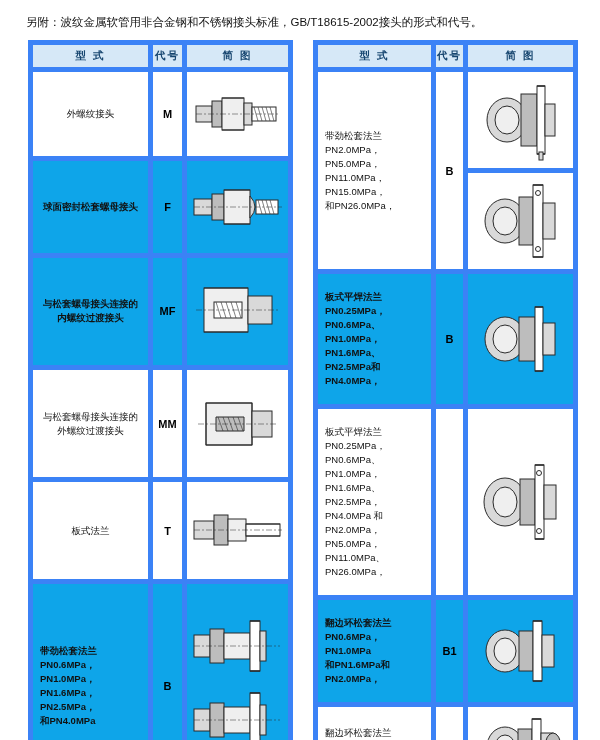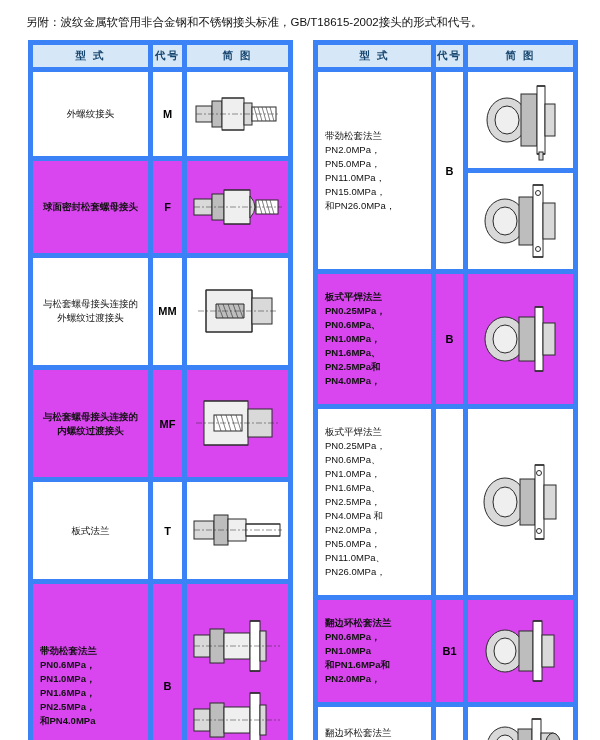--- a/index.html
+++ b/index.html
@@ -52,21 +52,21 @@
   td.type.center{text-align:center;}
   td.code{
     text-align:center;
     font-weight:bold;
     font-size:11px;
   }
   td.fig{
     text-align:center;
     padding:2px 0;
   }
-  .yellow{background:#d946ef;}
+  .yellow{background:#0ea5e9;}
   .white{background:#ffffff;}
   .bold{font-weight:bold;}
   svg{display:block;margin:0 auto;}
   .ln{stroke:#2b2b2b;stroke-width:1;fill:none;}
   .ln2{stroke:#2b2b2b;stroke-width:1.4;fill:none;}
   .fillgray{fill:#d9d9d9;stroke:#2b2b2b;stroke-width:1;}
   .fillgray2{fill:#bdbdbd;stroke:#2b2b2b;stroke-width:1;}
   .filllt{fill:#efefef;stroke:#2b2b2b;stroke-width:1;}
   .fillwh{fill:#ffffff;stroke:#2b2b2b;stroke-width:1;}
   .hatch{stroke:#2b2b2b;stroke-width:0.6;}
@@ -124,48 +124,48 @@
               <path d="M62 20 q10 11 0 22 z" class="fillgray"></path>
               <rect x="68" y="24" width="22" height="14" class="fillwh"></rect>
               <g class="hatch">
                   <path d="M70 24 l4 14 M74 24 l4 14 M78 24 l4 14 M82 24 l4 14"></path>
                 </g>
               <path d="M6 31 L94 31" stroke="#2b2b2b" stroke-width="0.5" stroke-dasharray="6 2 2 2"></path>
             </svg>
           </td>
         </tr>
         <tr style="height:86px">
+          <td class="type center yellow bold" style="white-space:pre-line">与松套螺母接头连接的内螺纹过渡接头</td>
+          <td class="code yellow">MF</td>
+          <td class="fig yellow">
+            <svg width="100" height="74" viewBox="0 0 100 74">
+              <rect x="16" y="14" width="44" height="44" class="filllt"></rect>
+              <path d="M16 14 L60 14 M16 58 L60 58" class="ln"></path>
+              <rect x="60" y="22" width="24" height="28" class="fillgray"></rect>
+              <rect x="26" y="28" width="28" height="16" class="fillwh"></rect>
+              <g class="hatch">
+                  <path d="M28 28 l5 16 M33 28 l5 16 M38 28 l5 16 M43 28 l5 16 M48 28 l5 16"></path>
+                </g>
+              <path d="M8 36 L92 36" stroke="#2b2b2b" stroke-width="0.5" stroke-dasharray="6 2 2 2"></path>
+            </svg>
+          </td>
+        </tr>
+        <tr style="height:86px">
           <td class="type center white" style="white-space:pre-line">与松套螺母接头连接的外螺纹过渡接头</td>
           <td class="code white">MM</td>
           <td class="fig white">
             <svg width="100" height="74" viewBox="0 0 100 74">
               <rect x="18" y="16" width="46" height="42" class="filllt"></rect>
               <path d="M18 16 L64 16 M18 58 L64 58 M18 16 L18 58 M64 16 L64 58" class="ln"></path>
               <rect x="64" y="24" width="20" height="26" class="fillgray"></rect>
               <path d="M28 30 L56 30 L56 44 L28 44 Z" class="fillgray2"></path>
               <g class="hatch">
                   <path d="M30 30 l5 14 M35 30 l5 14 M40 30 l5 14 M45 30 l5 14 M50 30 l5 14"></path>
                 </g>
               <path d="M10 37 L90 37" stroke="#2b2b2b" stroke-width="0.5" stroke-dasharray="6 2 2 2"></path>
-            </svg>
-          </td>
-        </tr>
-        <tr style="height:86px">
-          <td class="type center yellow bold" style="white-space:pre-line">与松套螺母接头连接的内螺纹过渡接头</td>
-          <td class="code yellow">MF</td>
-          <td class="fig yellow">
-            <svg width="100" height="74" viewBox="0 0 100 74">
-              <rect x="16" y="14" width="44" height="44" class="filllt"></rect>
-              <path d="M16 14 L60 14 M16 58 L60 58" class="ln"></path>
-              <rect x="60" y="22" width="24" height="28" class="fillgray"></rect>
-              <rect x="26" y="28" width="28" height="16" class="fillwh"></rect>
-              <g class="hatch">
-                  <path d="M28 28 l5 16 M33 28 l5 16 M38 28 l5 16 M43 28 l5 16 M48 28 l5 16"></path>
-                </g>
-              <path d="M8 36 L92 36" stroke="#2b2b2b" stroke-width="0.5" stroke-dasharray="6 2 2 2"></path>
             </svg>
           </td>
         </tr>
         <tr style="height:78px">
           <td class="type center white">板式法兰</td>
           <td class="code white">T</td>
           <td class="fig white">
             <svg width="100" height="64" viewBox="0 0 100 64">
               <rect x="6" y="22" width="20" height="18" class="fillgray"></rect>
               <rect x="26" y="16" width="14" height="30" class="fillgray2"></rect>

